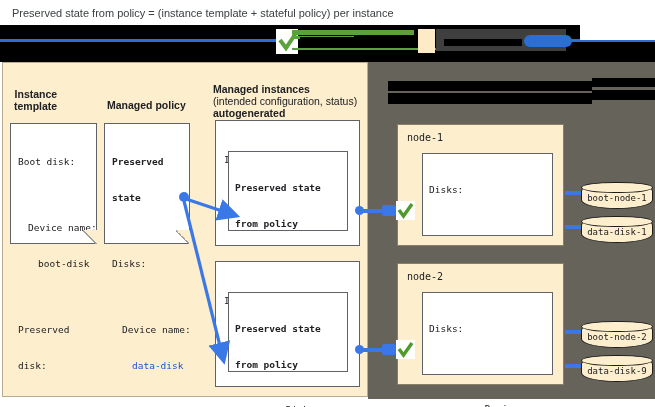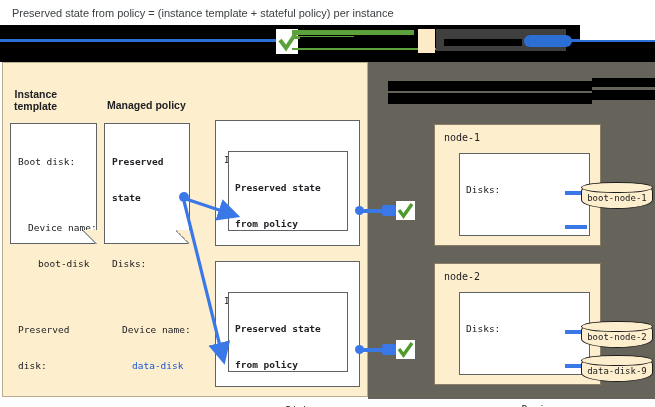--- a/index.html
+++ b/index.html
@@ -75,21 +75,21 @@
     position:absolute;background:#ffffff;border:1px solid #5f6368;
     box-sizing:border-box;
     font-family:"DejaVu Sans Mono","Liberation Mono",monospace;
     font-size:9.5px;line-height:12px;color:#202124;
     white-space:pre;padding:6px 6px;
   }
   .node-card{
     position:absolute;background:#fdeecd;border:1px solid #8a7f66;
     box-sizing:border-box;
     font-family:"DejaVu Sans Mono","Liberation Mono",monospace;
-    font-size:9.5px;line-height:12px;color:#202124;margin-left:37px;
+    font-size:9.5px;line-height:12px;color:#202124;
   }
   .node-title{position:absolute;left:9px;top:7px;font-size:10px;}
 
   
   .redact{position:absolute;background:#000;}
 
   
   .cyl{
     position:absolute;width:72px;height:27px;
     background:#fdeecd;border:1.3px solid #1d1d1d;
@@ -148,20 +148,25 @@
 
   <div class="colhead" style="left:14px;top:88px;text-align:right;">
     <div>Instance</div>
     <div>template</div>
   </div>
 
   <div class="colhead" style="left:107px;top:99px;">
     <div>Managed policy</div>
   </div>
 
+  <div class="colhead" style="left:213px;top:83px;">
+    <div>Managed instances</div>
+    <div class="light">(intended configuration, status)</div>
+    <div>autogenerated</div>
+  </div>
 
   <div class="note" style="left:10px;top:123px;width:87px;height:121px;">
     <div>Boot disk:</div>
     <div style="height:6px"></div>
     <div style="padding-left:10px;">Device name:</div>
     <div style="padding-left:20px;">boot-disk</div>
     <div style="height:6px"></div>
     <div>Preserved</div>
     <div>disk:</div>
     <div style="height:6px"></div>
@@ -253,20 +258,24 @@
     </div>
   </div>
 
   <div class="hline" style="left:565px;top:191px;width:22px;"></div>
   <div class="cyl" style="left:581px;top:182px;">
     <div class="lip"></div>
     <div class="lbl">boot-node-1</div>
   </div>
 
   <div class="hline" style="left:565px;top:225px;width:22px;"></div>
+  <div class="cyl" style="left:581px;top:216px;">
+    <div class="lip"></div>
+    <div class="lbl">data-disk-1</div>
+  </div>
 
   <div class="hline" style="left:565px;top:330px;width:22px;"></div>
   <div class="cyl" style="left:581px;top:321px;">
     <div class="lip"></div>
     <div class="lbl">boot-node-2</div>
   </div>
 
   <div class="hline" style="left:565px;top:364px;width:22px;"></div>
   <div class="cyl" style="left:581px;top:355px;">
     <div class="lip"></div>

